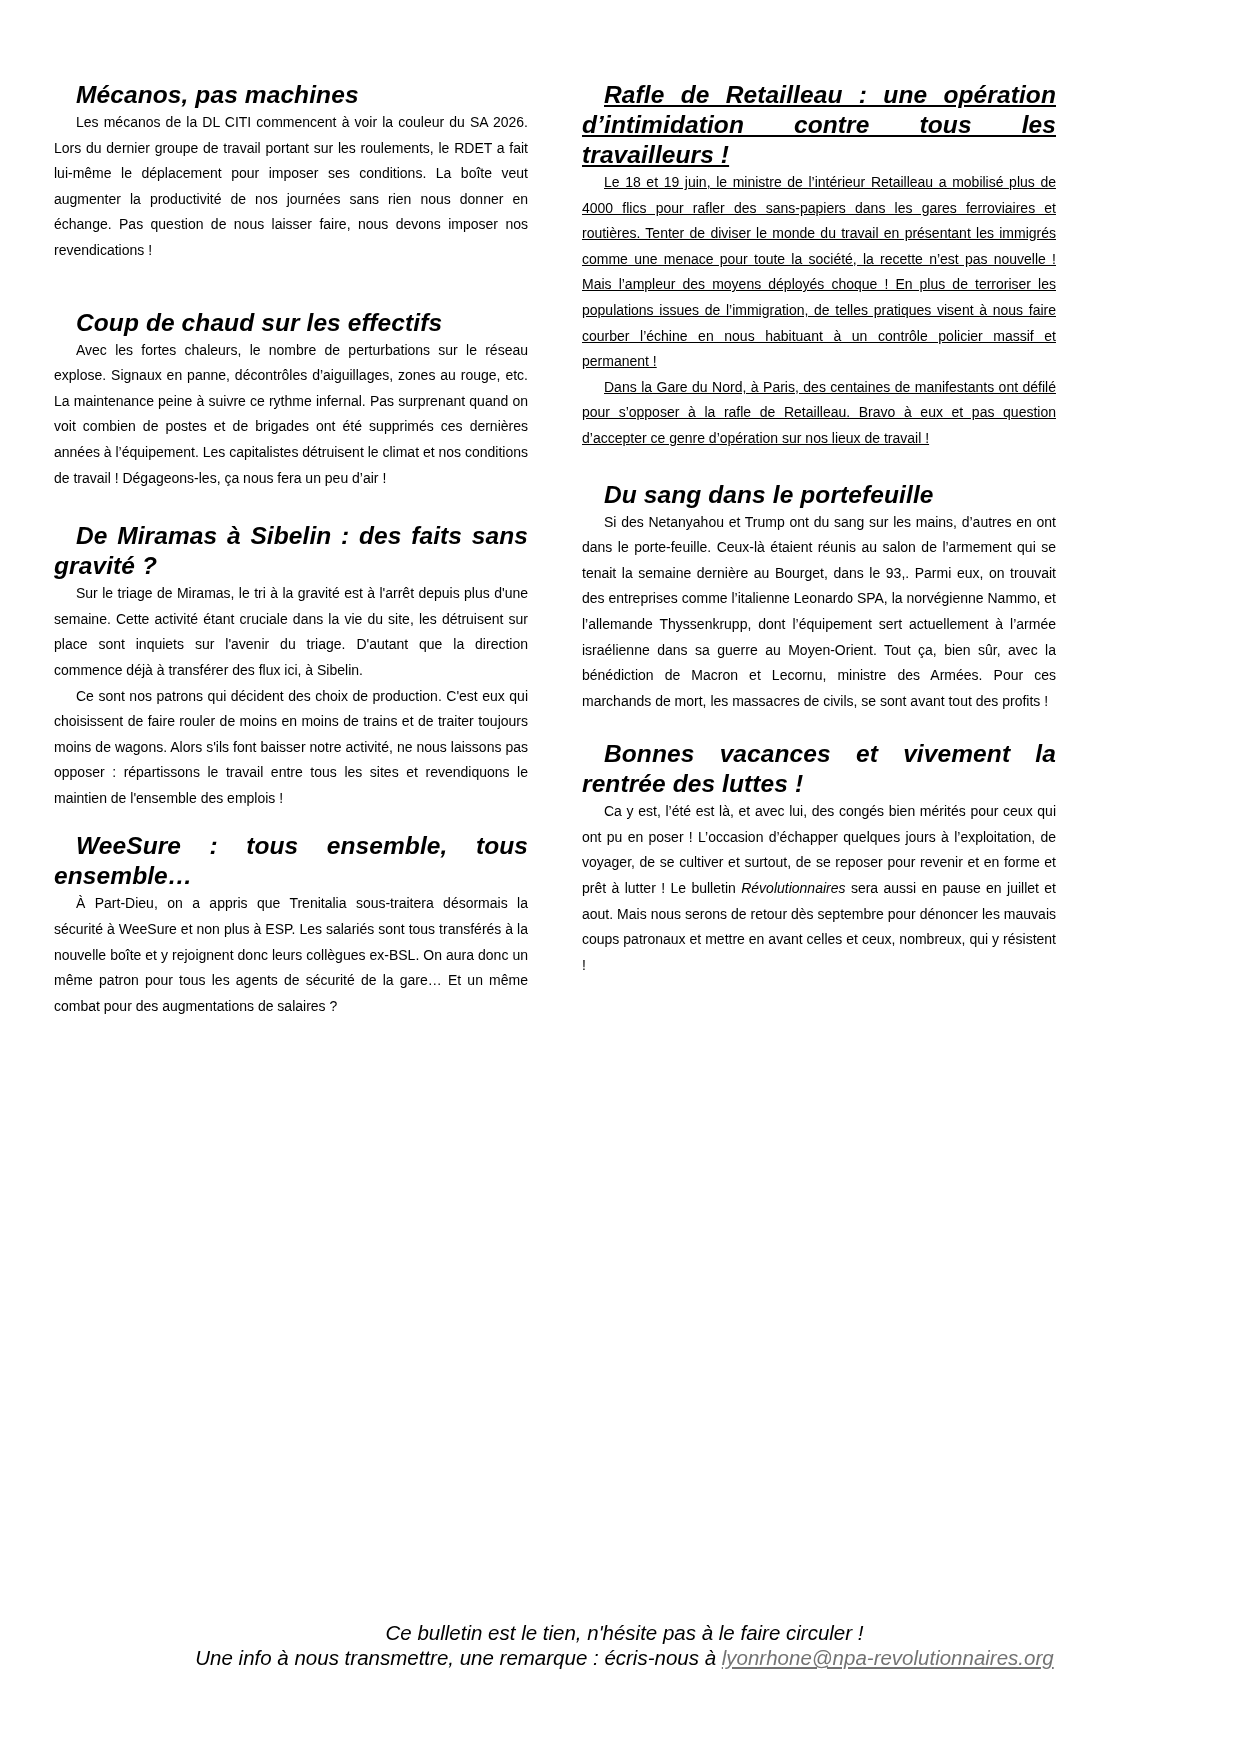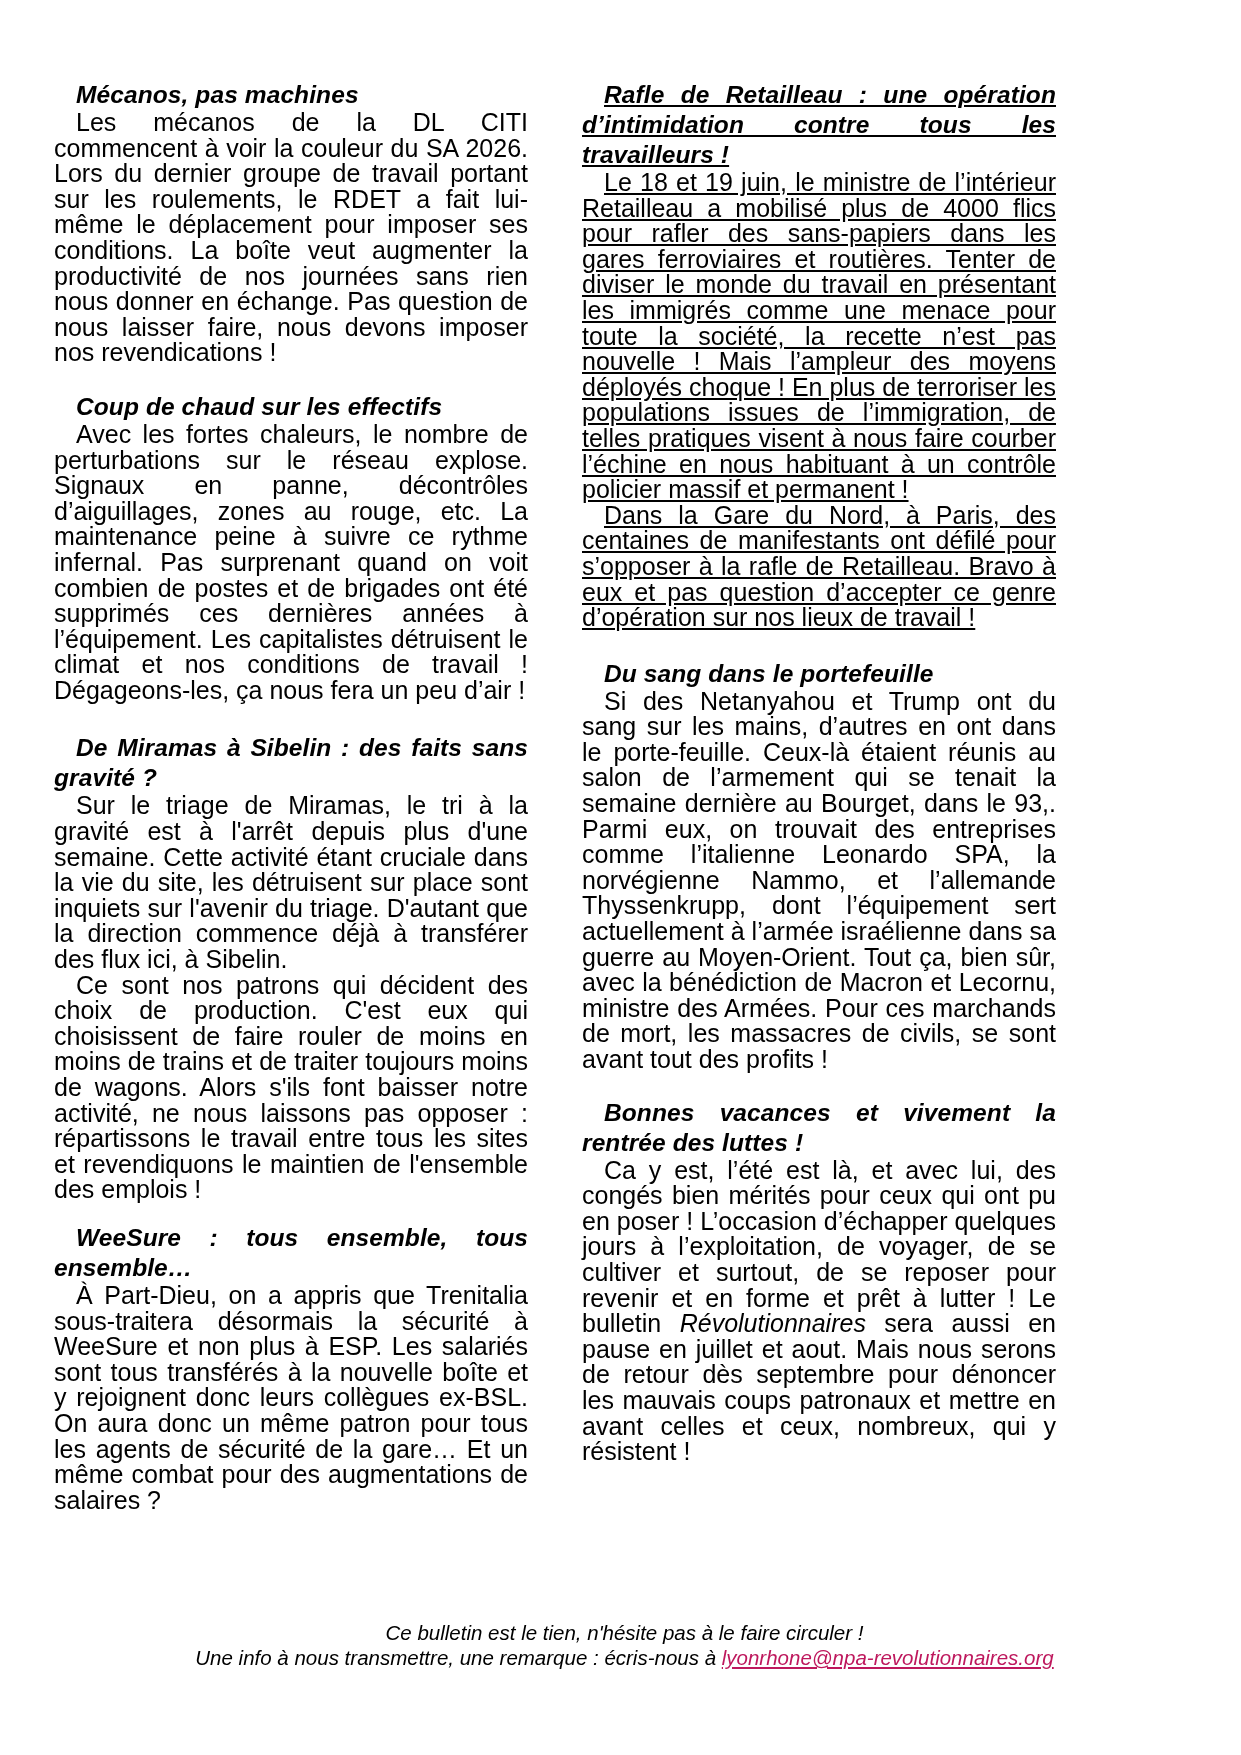--- a/index.html
+++ b/index.html
@@ -4,27 +4,27 @@
 <style>
   html, body { margin: 0; padding: 0; background: #ffffff; }
   body { width: 1241px; height: 1755px; position: relative; overflow: hidden;
          font-family: "Liberation Sans", sans-serif; color: #000; }
   .col { position: absolute; top: 80px; width: 474px; }
   .col-left { left: 54px; }
   .col-right { left: 582px; }
   .article { margin: 0 0 25px 0; }
   .article h2 { margin: 0; font-size: 24.5px; line-height: 30px; font-weight: bold; font-style: italic;
                 text-align: justify; text-align-last: left; text-indent: 22px; letter-spacing: 0.1px; }
-  .article p { margin: 0; font-size: 25px; line-height: 25.6px; text-align: justify;
+  .article p { margin: 0; font-size: 14px; line-height: 25.6px; text-align: justify;
                text-indent: 22px; }
   .article p.last { text-align-last: left; }
   .footer { position: absolute; left: 8px; right: 0; top: 1620px; text-align: center;
             font-style: italic; font-size: 20.5px; line-height: 25px; }
-  .footer a { color: #be185d; text-decoration: underline; }
-  .gap-l1 { margin-bottom: 26px; }
+  .footer a { color: #737373; text-decoration: underline; }
+  .gap-l1 { margin-bottom: 44px; }
   .gap-l2 { margin-bottom: 30px; }
   .gap-l3 { margin-bottom: 20px; }
   .gap-r1 { margin-bottom: 28px; text-decoration: underline; }
   .gap-r2 { }
   em.title-ref { }
 </style>
 </head>
 <body>
 
 <div class="col col-left">

